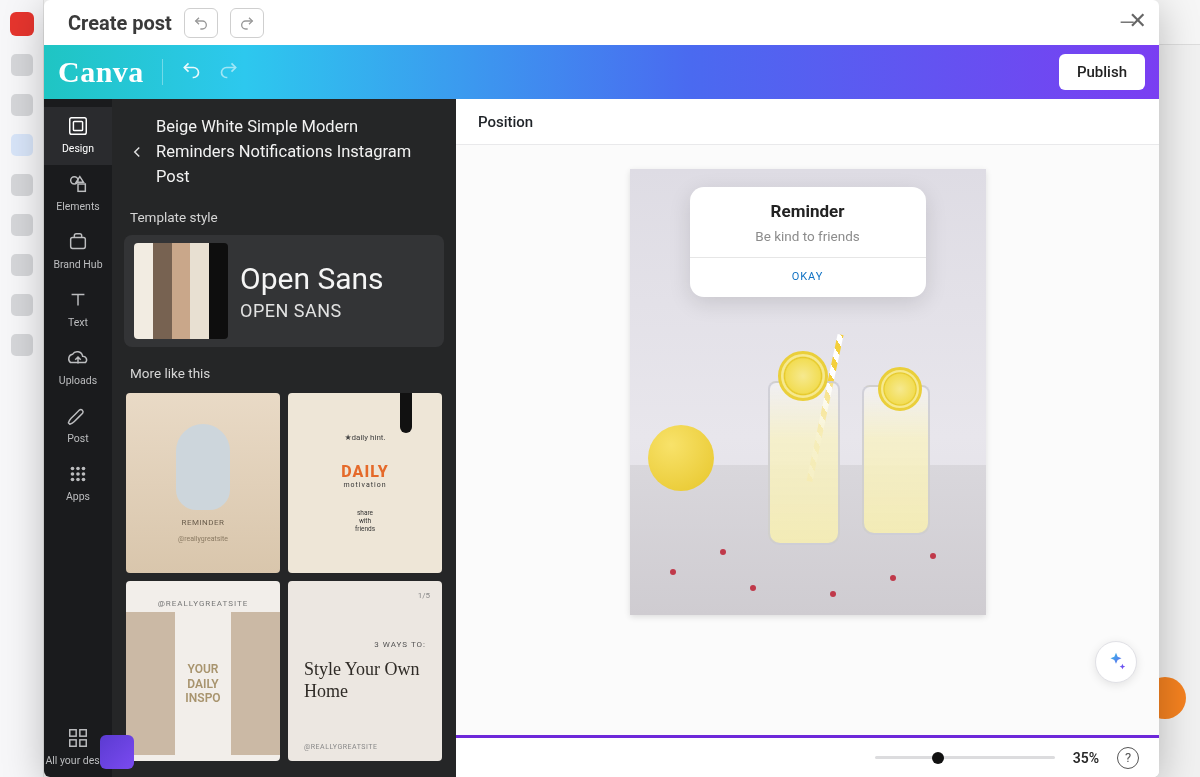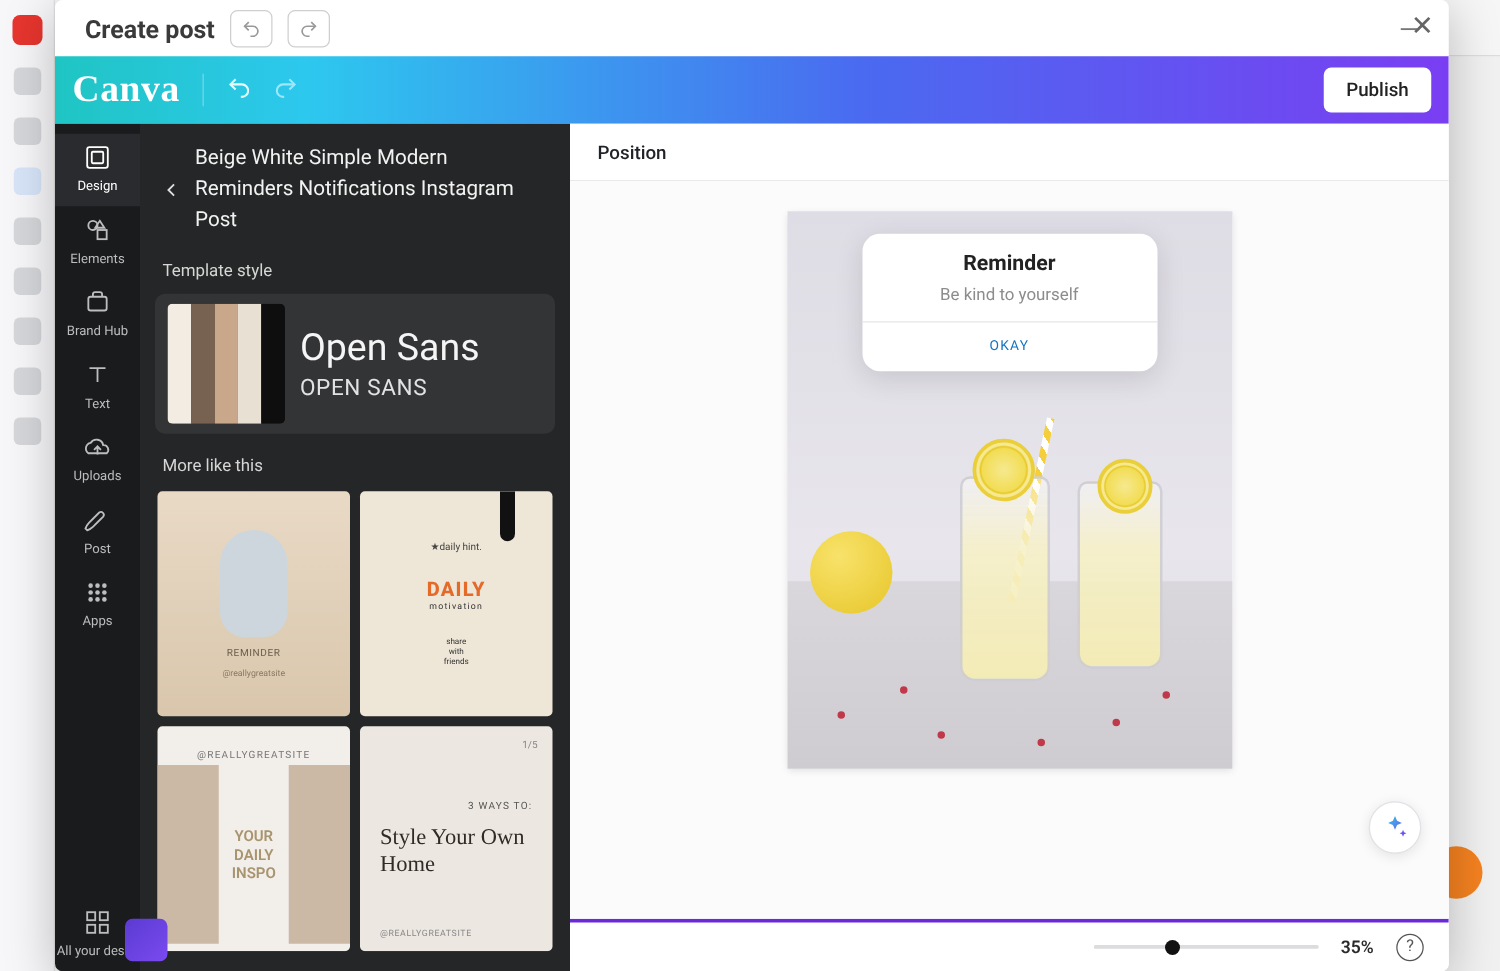--- a/index.html
+++ b/index.html
@@ -320,21 +320,21 @@
           <div class="slice s2"></div>
           <div class="berry b1"></div>
           <div class="berry b2"></div>
           <div class="berry b3"></div>
           <div class="berry b4"></div>
           <div class="berry b5"></div>
           <div class="berry b6"></div>
 
           <div class="reminder">
             <h3>Reminder</h3>
-            <p>Be kind to yourself</p>
+            <p>Be kind to friends</p>
             <div class="rule"></div>
             <div class="ok">OKAY</div>
           </div>
         </div>
 
         <div class="assist">
           <svg viewBox="0 0 24 24" fill="none">
               <defs>
                 <linearGradient id="g" x1="0" x2="1" y1="0" y2="1">
                   <stop offset="0" stop-color="#33c1e8"></stop>

